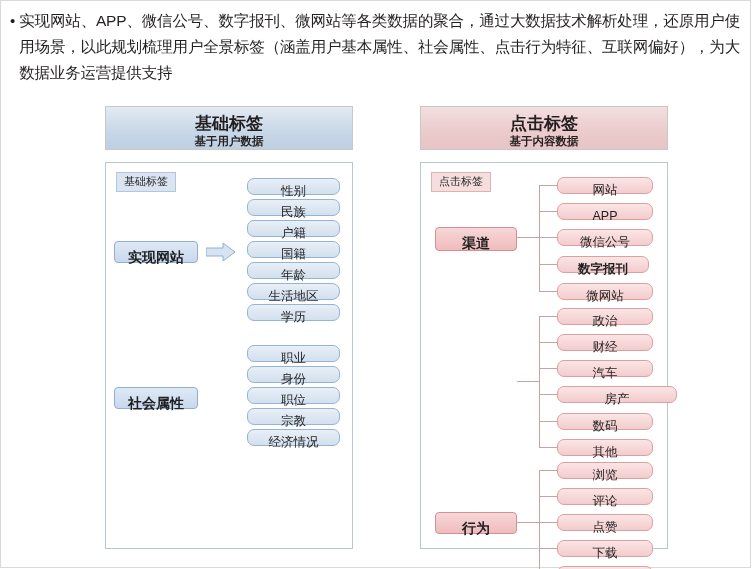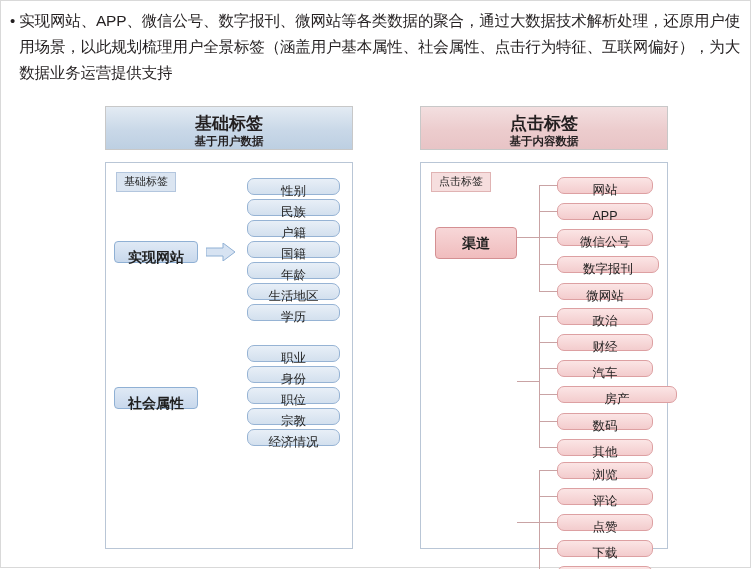--- a/index.html
+++ b/index.html
@@ -223,34 +223,35 @@
     <div class="connector" style="left:118px; top:258px; width:18px; height:1px;"></div>
     <div class="connector" style="left:118px; top:284px; width:18px; height:1px;"></div>
 
     <div class="connector" style="left:118px; top:307px; width:1px; height:106px;"></div>
     <div class="connector" style="left:96px; top:359px; width:22px; height:1px;"></div>
     <div class="connector" style="left:118px; top:307px; width:18px; height:1px;"></div>
     <div class="connector" style="left:118px; top:333px; width:18px; height:1px;"></div>
     <div class="connector" style="left:118px; top:359px; width:18px; height:1px;"></div>
     <div class="connector" style="left:118px; top:385px; width:18px; height:1px;"></div>
 
-    <div class="chip chip-group-pink" style="left:14px; top:64px; width:82px; height:32px; line-height:20px;">渠道</div>
+    <div class="chip chip-group-pink" style="left:14px; top:64px; width:82px; height:24px; line-height:20px;">渠道</div>
     <div class="chip chip-pink" style="left:136px; top:14px; width:96px; height:17px;">网站</div>
     <div class="chip chip-pink" style="left:136px; top:40px; width:96px; height:17px;">APP</div>
     <div class="chip chip-pink" style="left:136px; top:66px; width:96px; height:17px;">微信公号</div>
-    <div class="chip chip-pink" style="left:136px; top:93px; width:102px; height:17px;">数字报刊</div>
+    <div class="chip chip-pink" style="left:136px; top:93px; width:92px; height:17px;font-weight:bold;">数字报刊</div>
     <div class="chip chip-pink" style="left:136px; top:120px; width:96px; height:17px;">微网站</div>
 
     <div class="chip chip-pink" style="left:136px; top:145px; width:96px; height:17px;">政治</div>
     <div class="chip chip-pink" style="left:136px; top:171px; width:96px; height:17px;">财经</div>
     <div class="chip chip-pink" style="left:136px; top:197px; width:96px; height:17px;">汽车</div>
     <div class="chip chip-pink" style="left:136px; top:223px; width:120px; height:17px;">房产</div>
     <div class="chip chip-pink" style="left:136px; top:250px; width:96px; height:17px;">数码</div>
     <div class="chip chip-pink" style="left:136px; top:276px; width:96px; height:17px;">其他</div>
 
+    <div class="chip chip-group-pink" style="left:14px; top:349px; width:82px; height:22px; line-height:20px;">行为</div>
     <div class="chip chip-pink" style="left:136px; top:299px; width:96px; height:17px;">浏览</div>
     <div class="chip chip-pink" style="left:136px; top:325px; width:96px; height:17px;">评论</div>
     <div class="chip chip-pink" style="left:136px; top:351px; width:96px; height:17px;border-radius:7px;">点赞</div>
     <div class="chip chip-pink" style="left:136px; top:377px; width:96px; height:17px;">下载</div>
     <div class="chip chip-pink" style="left:136px; top:403px; width:96px; height:17px;">转发</div>
 
   </div>
 </div>
 
 </body></html>

